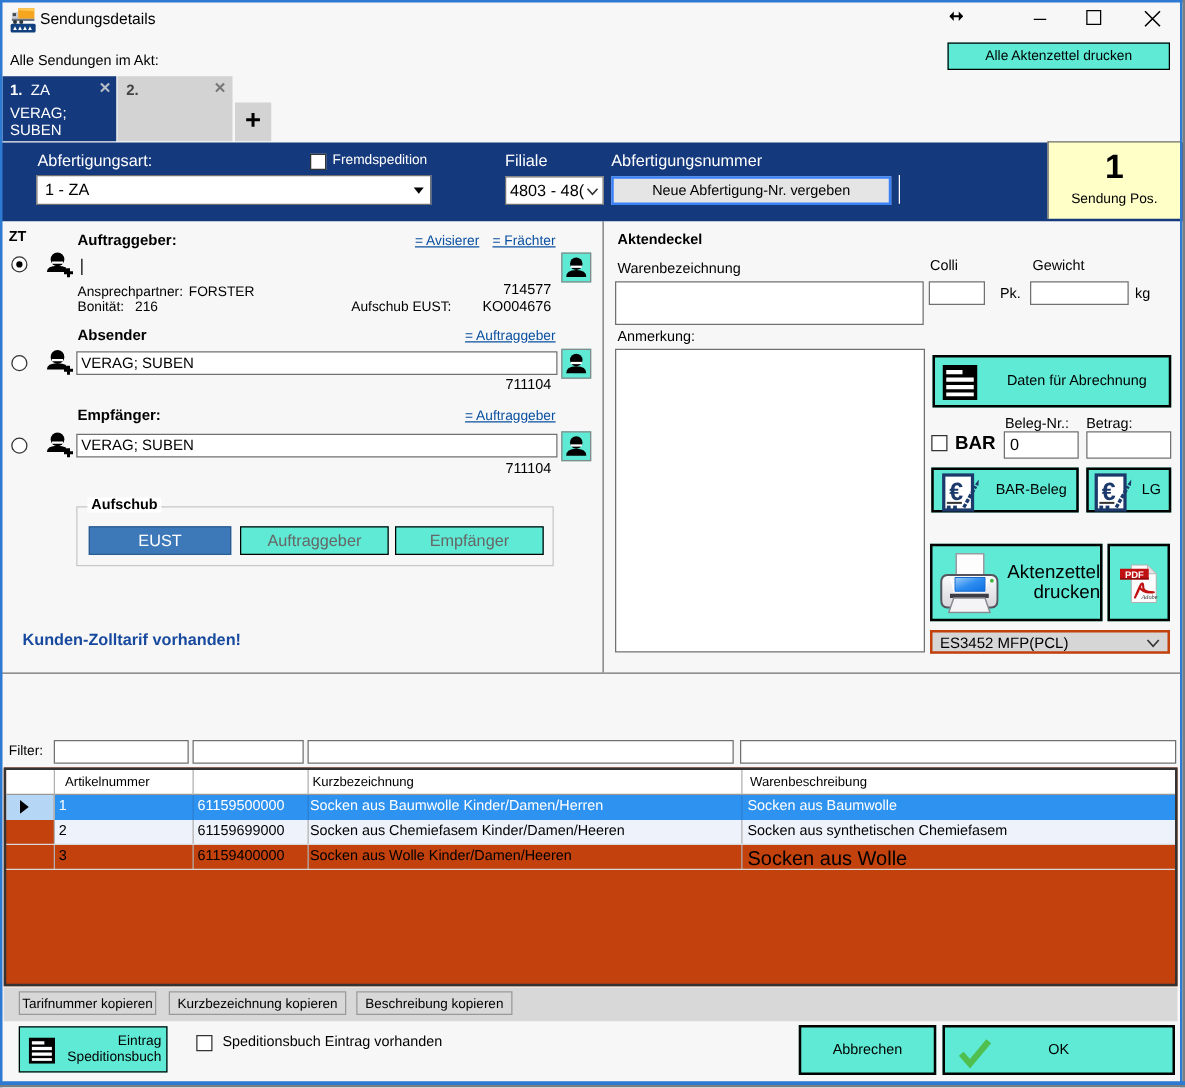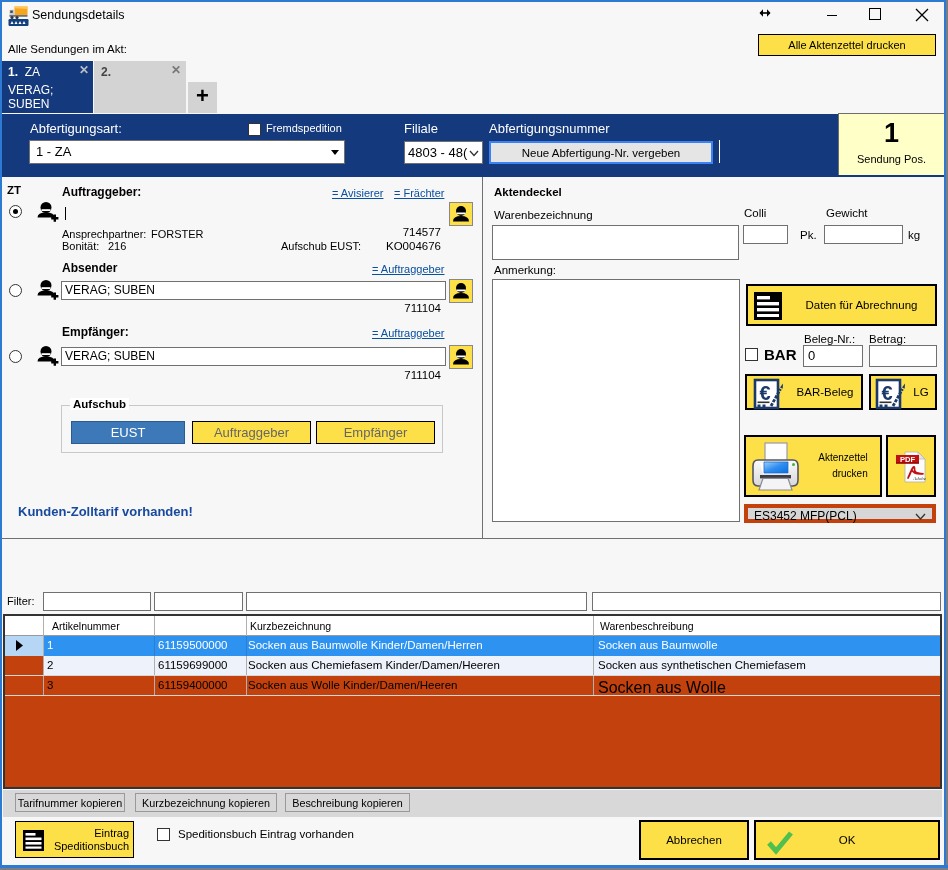--- a/index.html
+++ b/index.html
@@ -2,21 +2,21 @@
 <html><head>
 <meta charset="utf-8">
 <style>
 * { margin:0; padding:0; box-sizing:border-box; }
 html,body { width:948px; height:870px; background:#f7f7f7; font-family:"Liberation Sans", sans-serif; }
 #win { position:absolute; left:0; top:0; width:948px; height:870px; background:#f7f7f7; overflow:hidden; }
 .abs { position:absolute; }
 .lbl { position:absolute; font-size:11.5px; color:#000; white-space:nowrap; }
 .wlbl { position:absolute; font-size:13px; color:#fff; white-space:nowrap; }
 .in { position:absolute; background:#fff; border:1px solid #707070; font-size:12px; color:#000; }
-.btn { position:absolute; background:#fde047; border:1px solid #000; display:flex; align-items:center; justify-content:center; font-size:11.5px; color:#000; }
+.btn { position:absolute; background:#5eead4; border:1px solid #000; display:flex; align-items:center; justify-content:center; font-size:11.5px; color:#000; }
 .link { position:absolute; font-size:12px; color:#0a50a0; text-decoration:underline; white-space:nowrap; }
 .num { position:absolute; font-size:11.5px; color:#000; text-align:right; }
 .radio { position:absolute; width:13px; height:13px; border:1px solid #333; border-radius:50%; background:#fff; }
 .radio.sel::after { content:""; position:absolute; left:3px; top:3px; width:5px; height:5px; border-radius:50%; background:#000; }
 .cb { position:absolute; width:13px; height:13px; border:1px solid #333; background:#fff; }
 </style>
 </head>
 <body>
 <div id="win">
 
@@ -235,35 +235,35 @@
       </linearGradient>
     </defs>
     <rect x="13" y="1" width="22" height="22" fill="#fdfdfe" stroke="#9a9aa2" stroke-width="1.2"></rect>
     <path d="M6 18 L41 18 Q46 18 46 24 L46 38 Q46 44 41 44 L6 44 Q1 44 1 38 L1 24 Q1 18 6 18 Z" fill="url(#bg)" stroke="#55555f" stroke-width="1.6"></path>
     <path d="M8 21 L39 21 L36 32 L11 32 Z" fill="#fff"></path>
     <path d="M12 20 L36 20 L36 31 L12 31 Z" fill="url(#pg)" stroke="#1a6acc" stroke-width="0.8"></path>
     <circle cx="41.5" cy="22.5" r="1.5" fill="#3db53d"></circle>
     <rect x="8" y="33" width="31" height="3.4" fill="#3c3c44"></rect>
     <path d="M11 36.4 L36 36.4 L40 48 L7 48 Z" fill="#f4f4f6" stroke="#8a8a92" stroke-width="1.2"></path>
   </svg>
-  <div style="margin-left:60px;font-size:10px;text-align:right;line-height:16px;">Aktenzettel<br>drucken</div>
+  <div style="margin-left:60px;font-size:15px;text-align:right;line-height:16px;">Aktenzettel<br>drucken</div>
 </div>
 <div class="btn" style="left:886px;top:435px;width:50px;height:62px;border:2px solid #000;">
   <svg style="position:absolute;left:7px;top:14px;" width="33" height="32" viewBox="0 0 33 32">
     <path d="M10 1 L23 1 L30 8 L30 31 L10 31 Z" fill="#fcfcfc" stroke="#b0b0b0" stroke-width="0.8"></path>
     <path d="M23 1 L23 8 L30 8 Z" fill="#e4e4e4" stroke="#b0b0b0" stroke-width="0.7"></path>
     <rect x="1" y="4" width="23" height="8.6" fill="#c11010"></rect>
     <rect x="1" y="11.2" width="23" height="1.4" fill="#8f0b0b"></rect>
     <text x="12.5" y="11" font-size="7.6" font-weight="bold" fill="#fff" text-anchor="middle" font-family="Liberation Sans">PDF</text>
     <path d="M13 27 C16.5 19 18.3 14.5 19.3 16.2 C20.3 18 16.8 22.5 28 22.8 C20.5 23.6 17.8 21 16.8 18.8 C15.8 21.5 14.2 25 13 27 Z" fill="none" stroke="#c11010" stroke-width="1.7" stroke-linejoin="round"></path>
     <text x="31" y="28.5" font-size="5" fill="#333" text-anchor="end" font-style="italic" font-family="Liberation Serif">Adobe</text>
   </svg>
 </div>
 
-<div class="abs" style="left:744px;top:504px;width:192px;height:19px;background:#d6d6d6;border:4px solid #c2410c;font-size:12px;line-height:17px;padding-left:6px;">ES3452 MFP(PCL)
+<div class="abs" style="left:744px;top:504px;width:192px;height:19px;background:#d6d6d6;border:2px solid #c2410c;font-size:12px;line-height:17px;padding-left:6px;">ES3452 MFP(PCL)
   <svg style="position:absolute;right:6px;top:5px;" width="11" height="8" viewBox="0 0 11 8">
         <path d="M1 1 L5.5 6 L10 1" stroke="#333" stroke-width="1.3" fill="none"></path>
       </svg>
 </div>
 
 <div class="lbl" style="left:7px;top:595px;font-size:11px;">Filter:</div>
 <div class="in" style="left:43px;top:592px;width:108px;height:19px;"></div>
 <div class="in" style="left:154px;top:592px;width:89px;height:19px;"></div>
 <div class="in" style="left:246px;top:592px;width:341px;height:19px;"></div>
 <div class="in" style="left:592px;top:592px;width:349px;height:19px;"></div>

